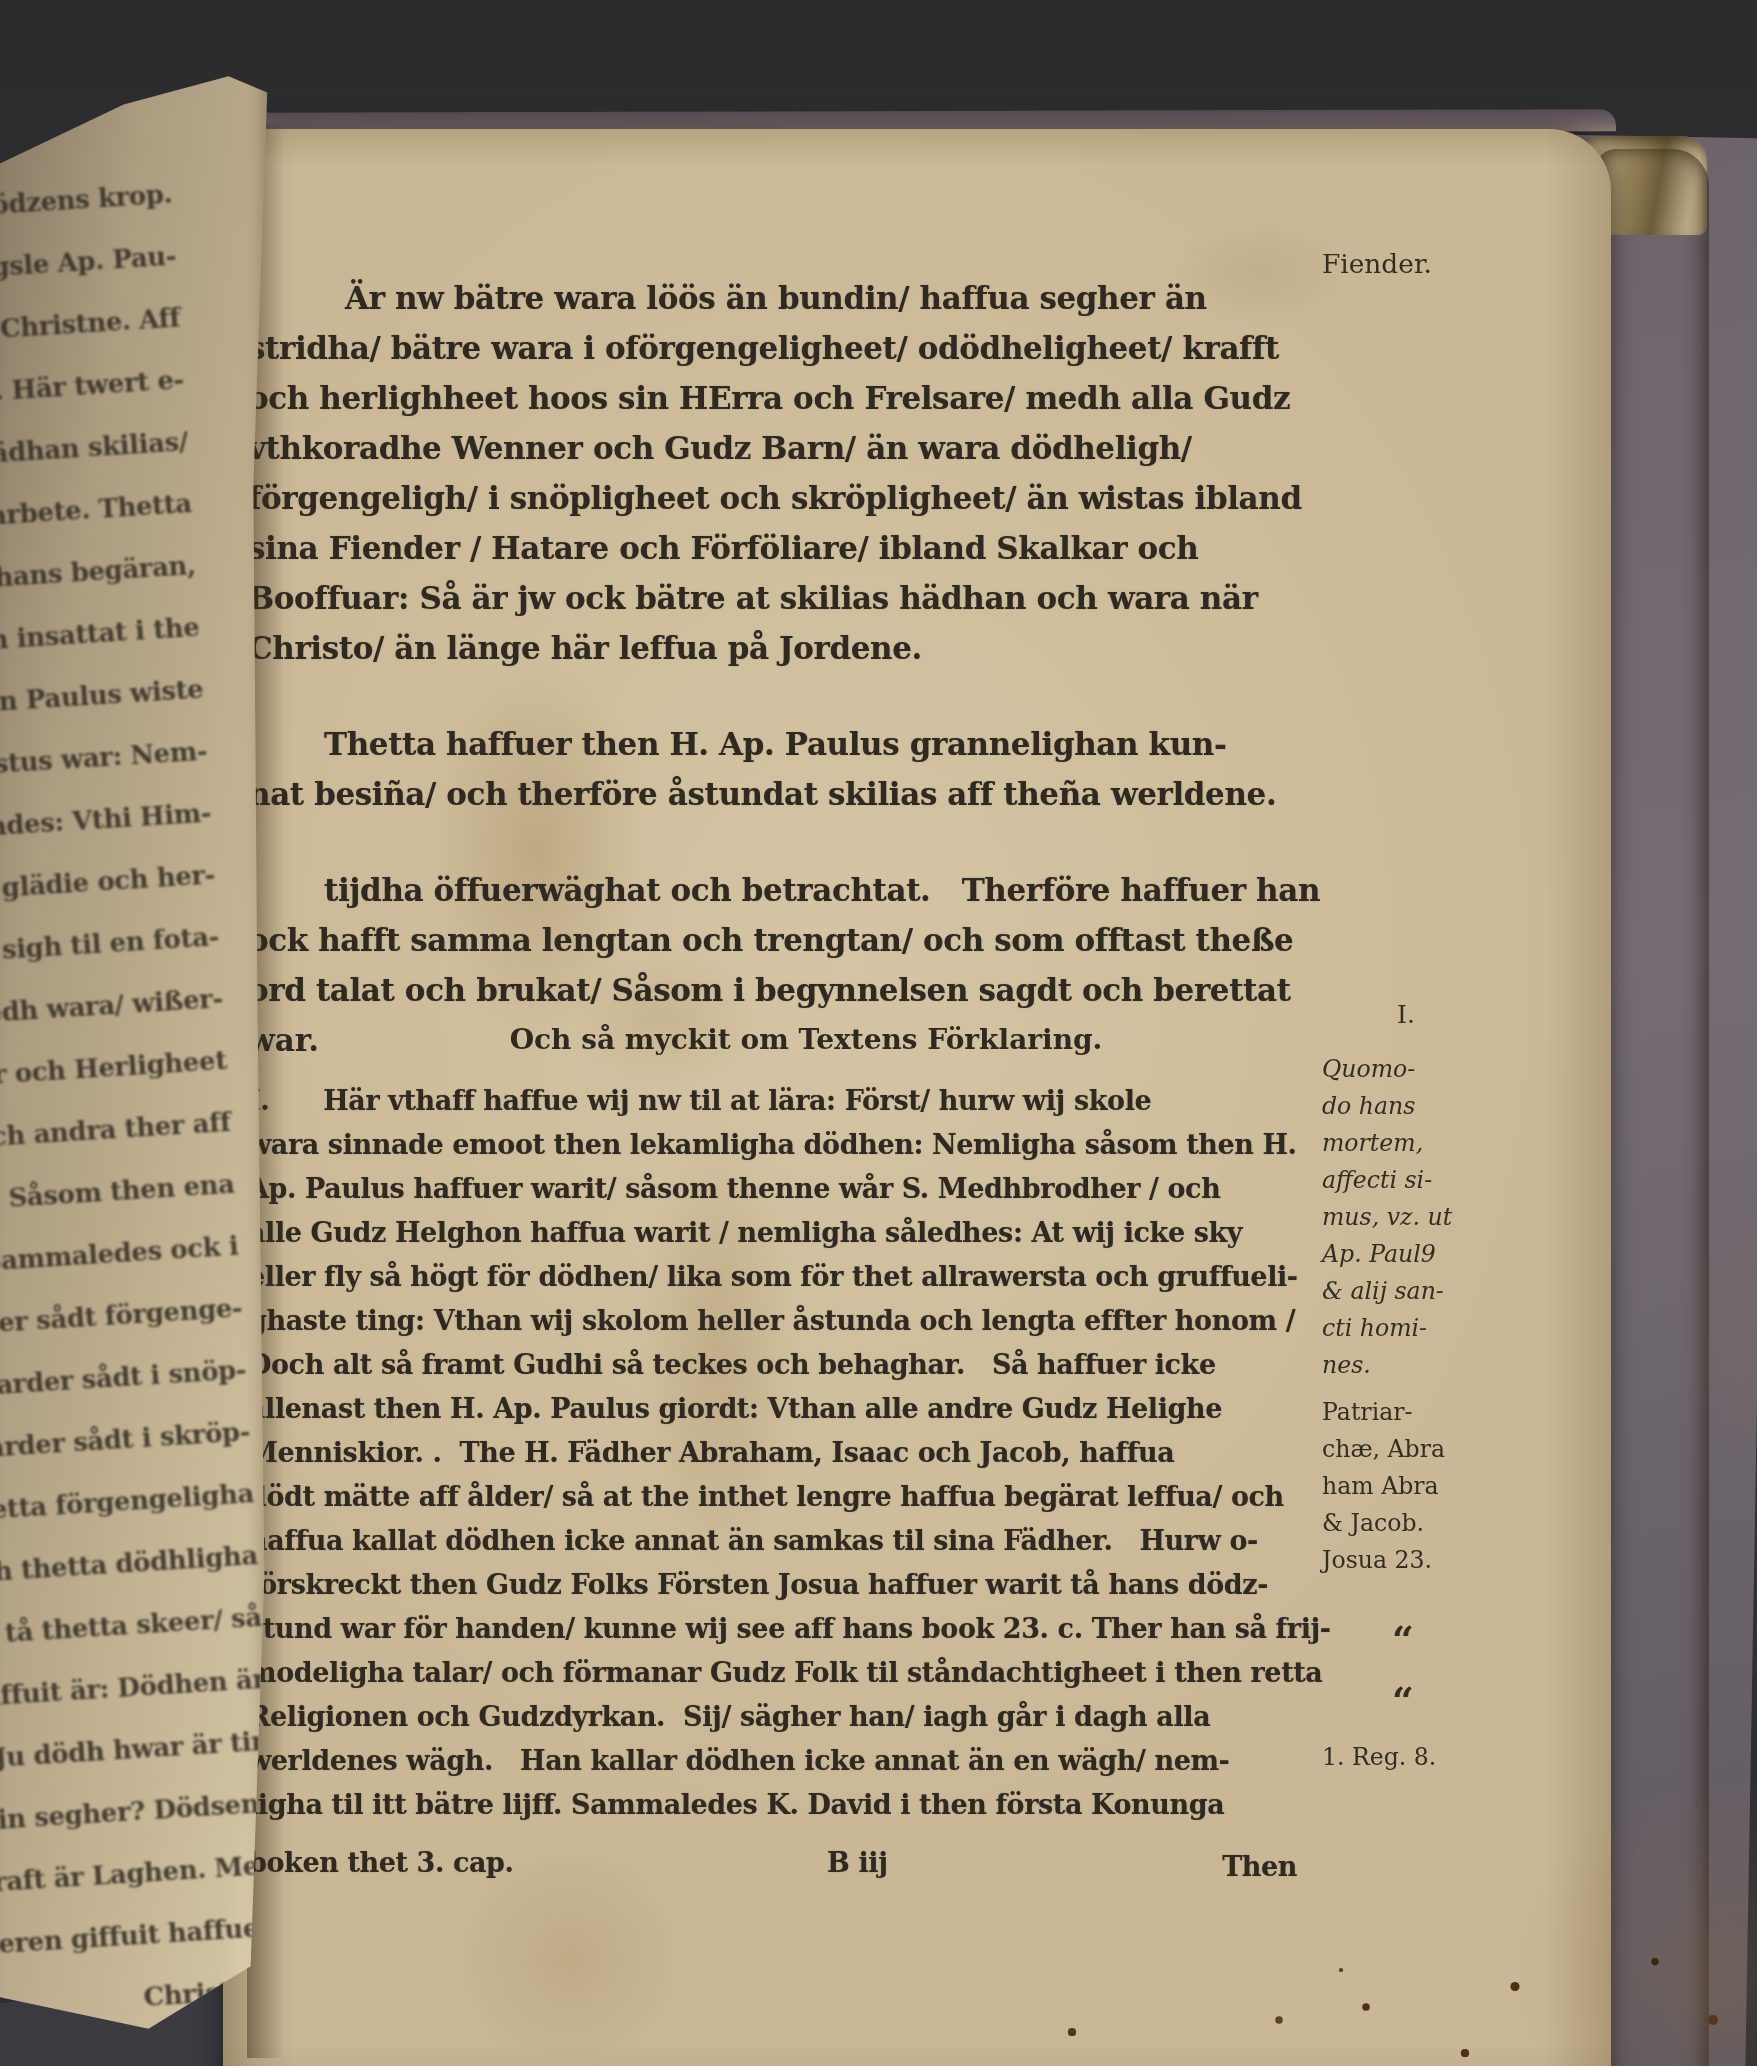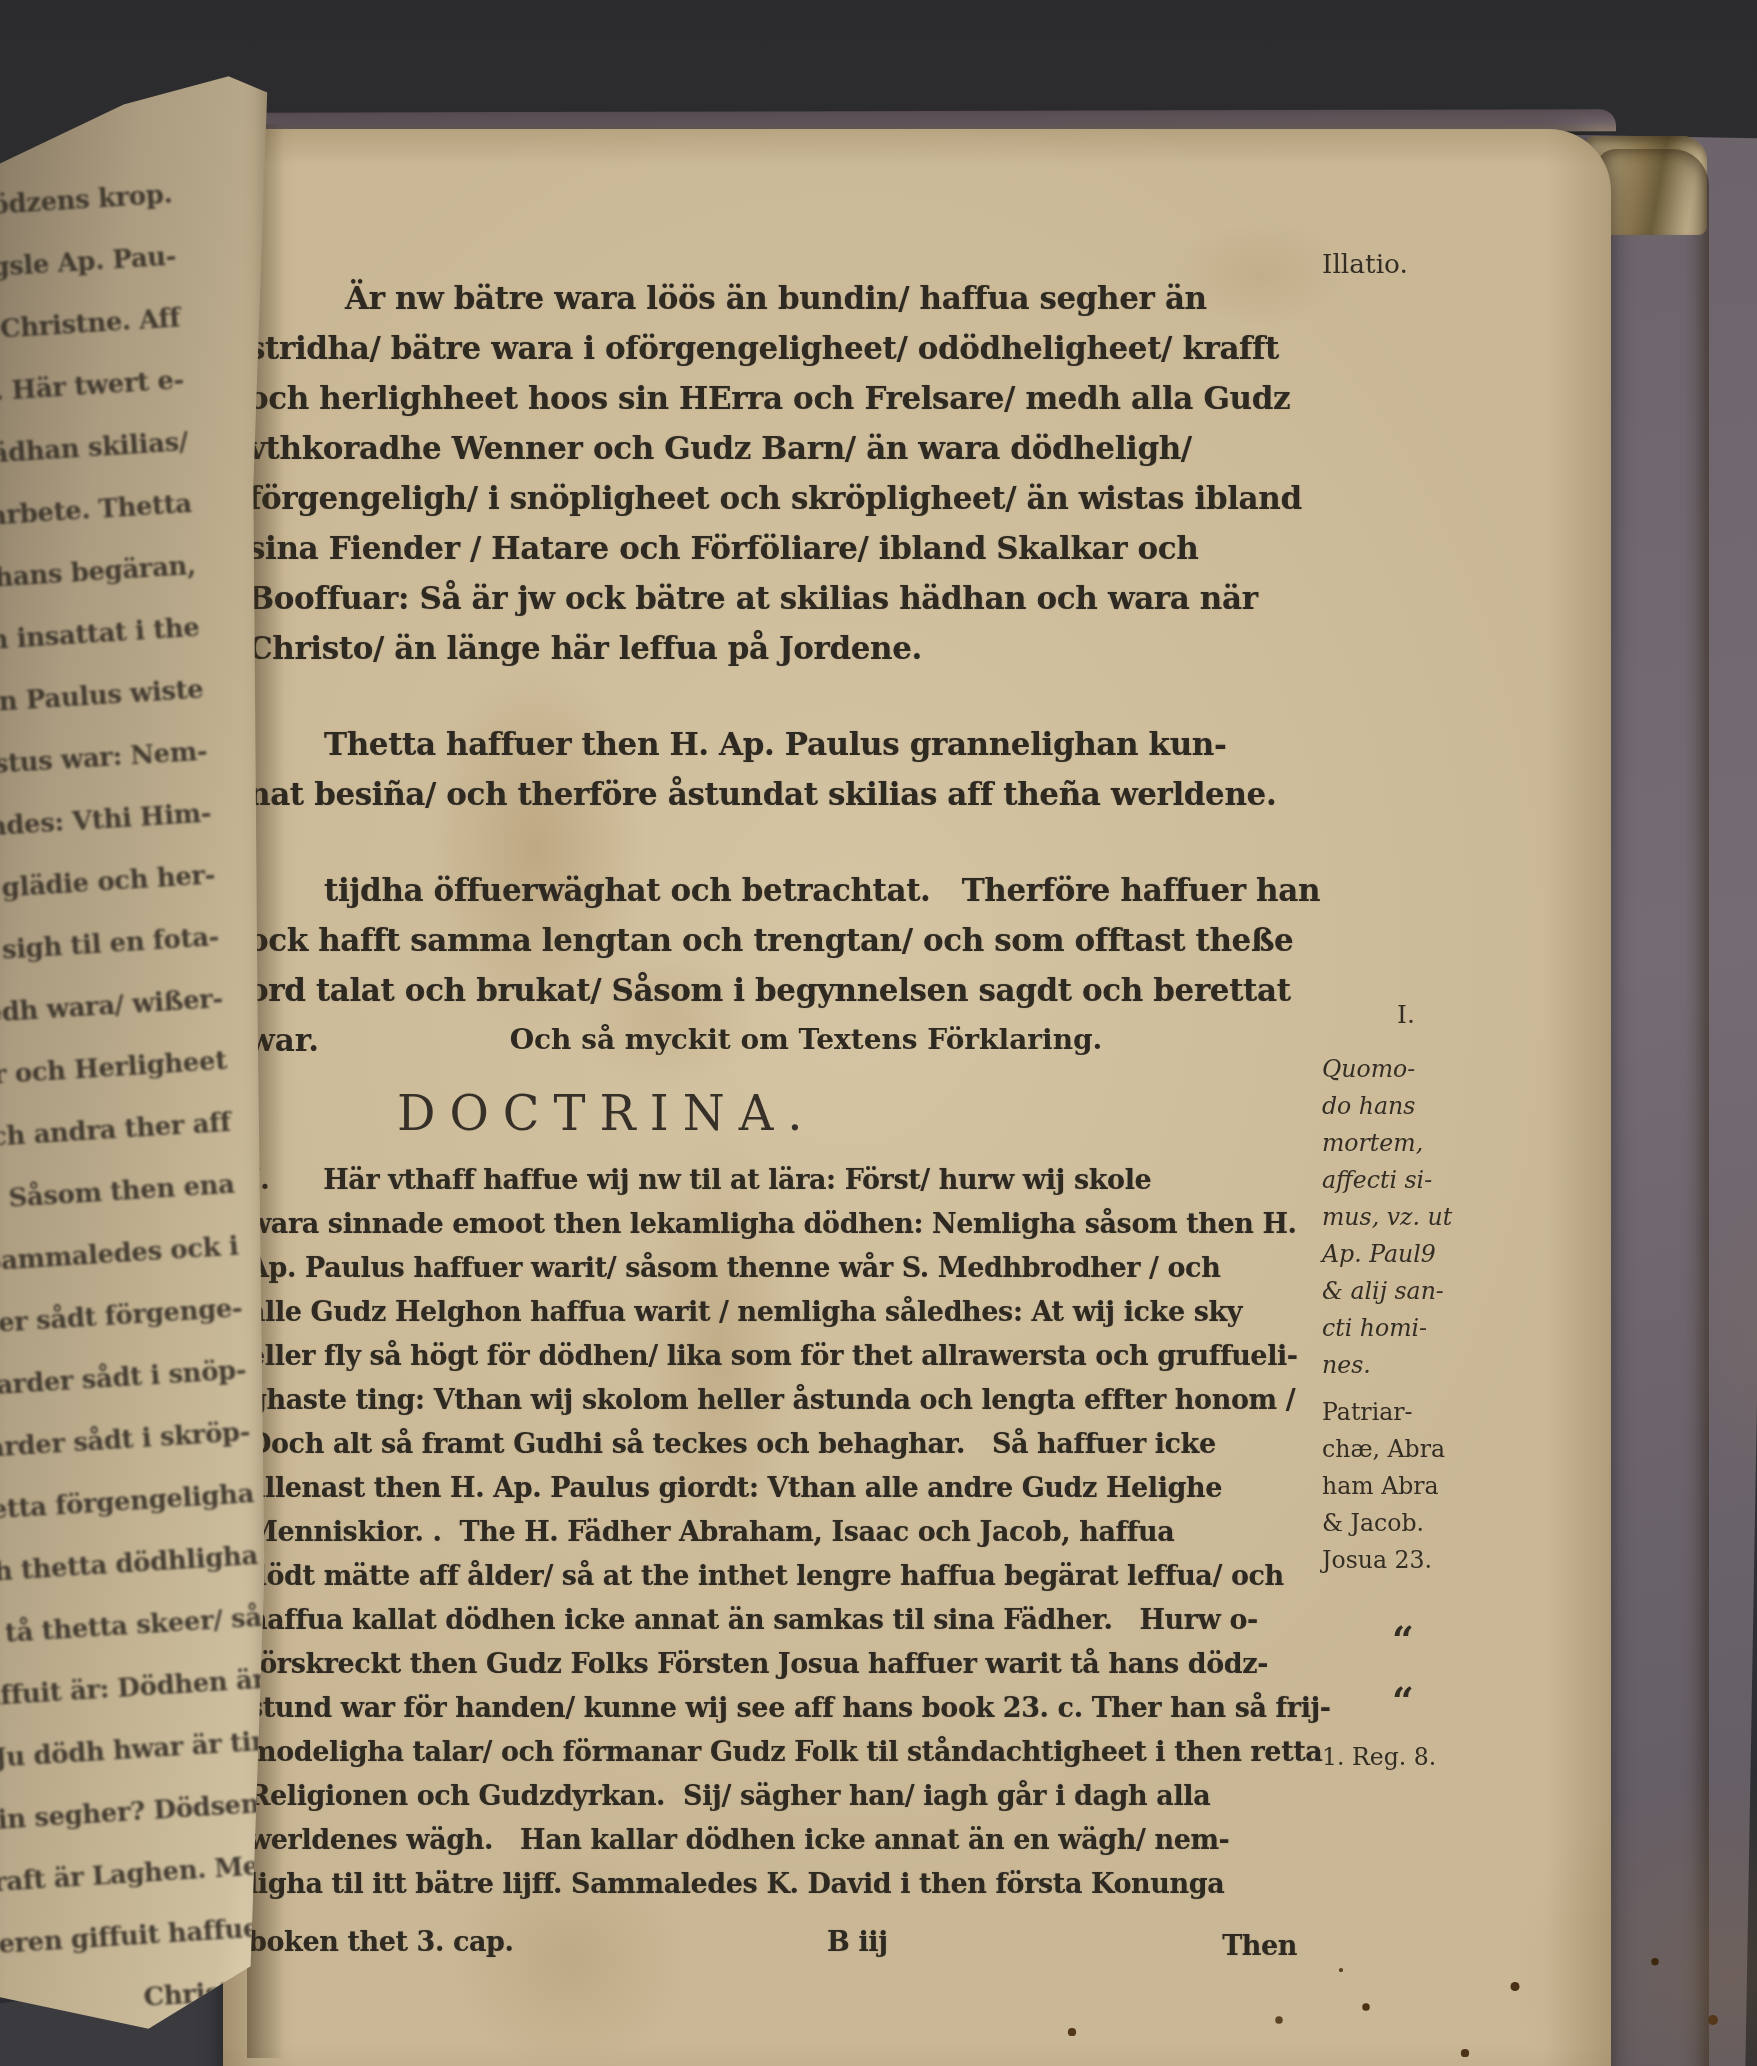--- a/index.html
+++ b/index.html
@@ -148,21 +148,20 @@
           <div class="line">tijdha öffuerwäghat och betrachtat.&nbsp;&nbsp; Therföre haffuer han</div>
           <div class="line">ock hafft samma lengtan och trengtan/ och som offtast theße</div>
           <div class="line">ord talat och brukat/ Såsom i begynnelsen sagdt och berettat</div>
         </div>
 
       <div class="closing-line">
         <span class="cl-left">war.</span>
         <span class="cl-center">Och så myckit om Textens Förklaring.</span>
       </div>
 
-      <div class="doctrina">DOCTRINA.</div>
 
       <div class="blk2">
 
       <div class="line">I.&nbsp;&nbsp;&nbsp;&nbsp;&nbsp; Här vthaff haffue wij nw til at lära: Först/ hurw wij skole</div>
           <div class="line">wara sinnade emoot then lekamligha dödhen: Nemligha såsom then H.</div>
           <div class="line">Ap. Paulus haffuer warit/ såsom thenne wår S. Medhbrodher / och</div>
           <div class="line">alle Gudz Helghon haffua warit / nemligha såledhes: At wij icke sky</div>
           <div class="line">eller fly så högt för dödhen/ lika som för thet allrawersta och gruffueli-</div>
           <div class="line">ghaste ting: Vthan wij skolom heller åstunda och lengta effter honom /</div>
           <div class="line">Doch alt så framt Gudhi så teckes och behaghar.&nbsp;&nbsp; Så haffuer icke</div>
@@ -179,21 +178,21 @@
         </div>
 
       <div class="last-line blk2">
         <span>boken thet 3. cap.</span>
         <span class="ll-sig">B iij</span>
         <span class="ll-catch">Then</span>
       </div>
 
     </div>
 
-    <div class="mnote m-illatio">Illatio.</div>
+    <div class="mnote m-illatio">Fiender.</div>
     <div class="mnote m-numeral">I.</div>
     <div class="mnote m-block m-quomodo">
 
     <div class="line">Quomo-</div>
         <div class="line">do hans</div>
         <div class="line">mortem,</div>
         <div class="line">affecti si-</div>
         <div class="line">mus, vz. ut</div>
         <div class="line">Ap. Paul9</div>
         <div class="line">&amp; alij san-</div>

